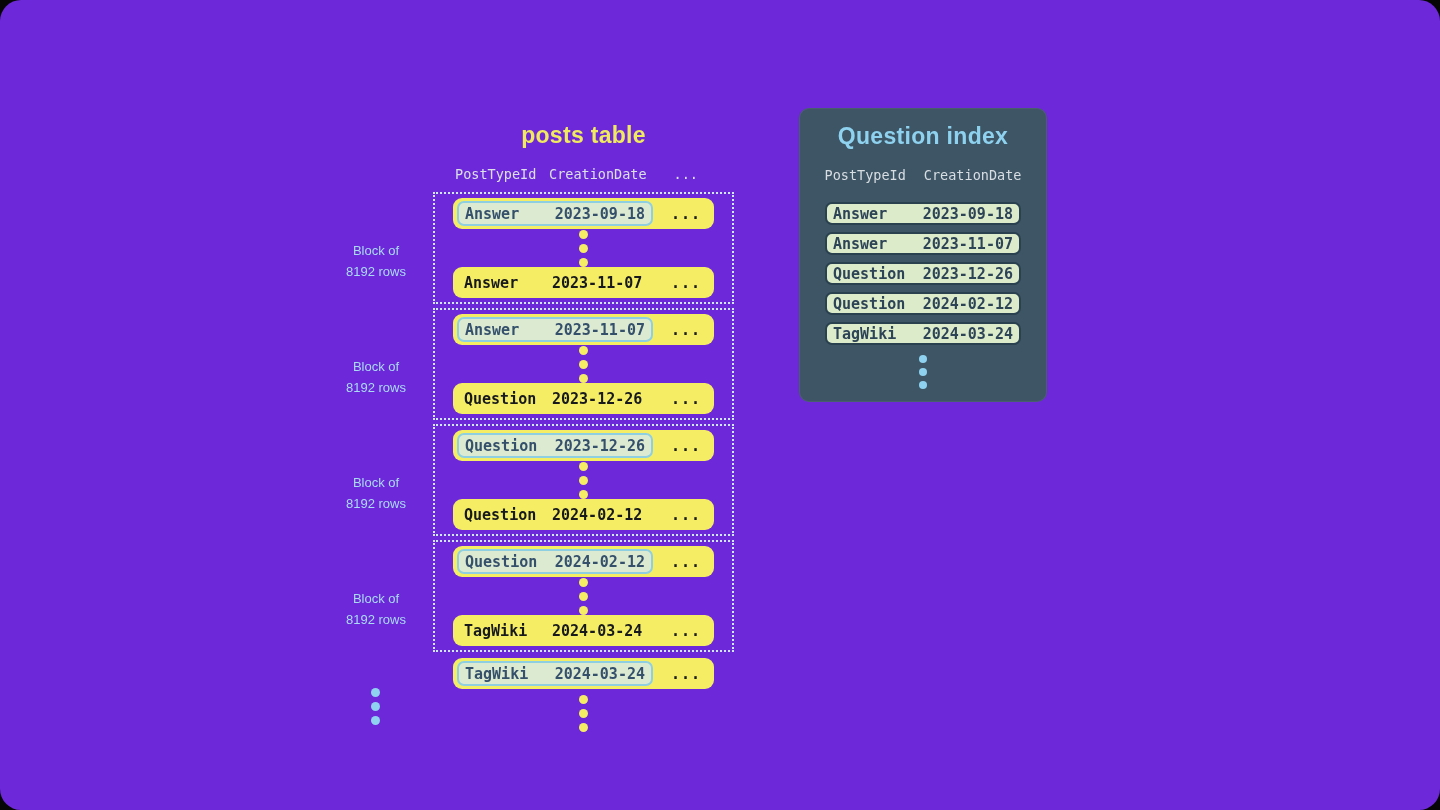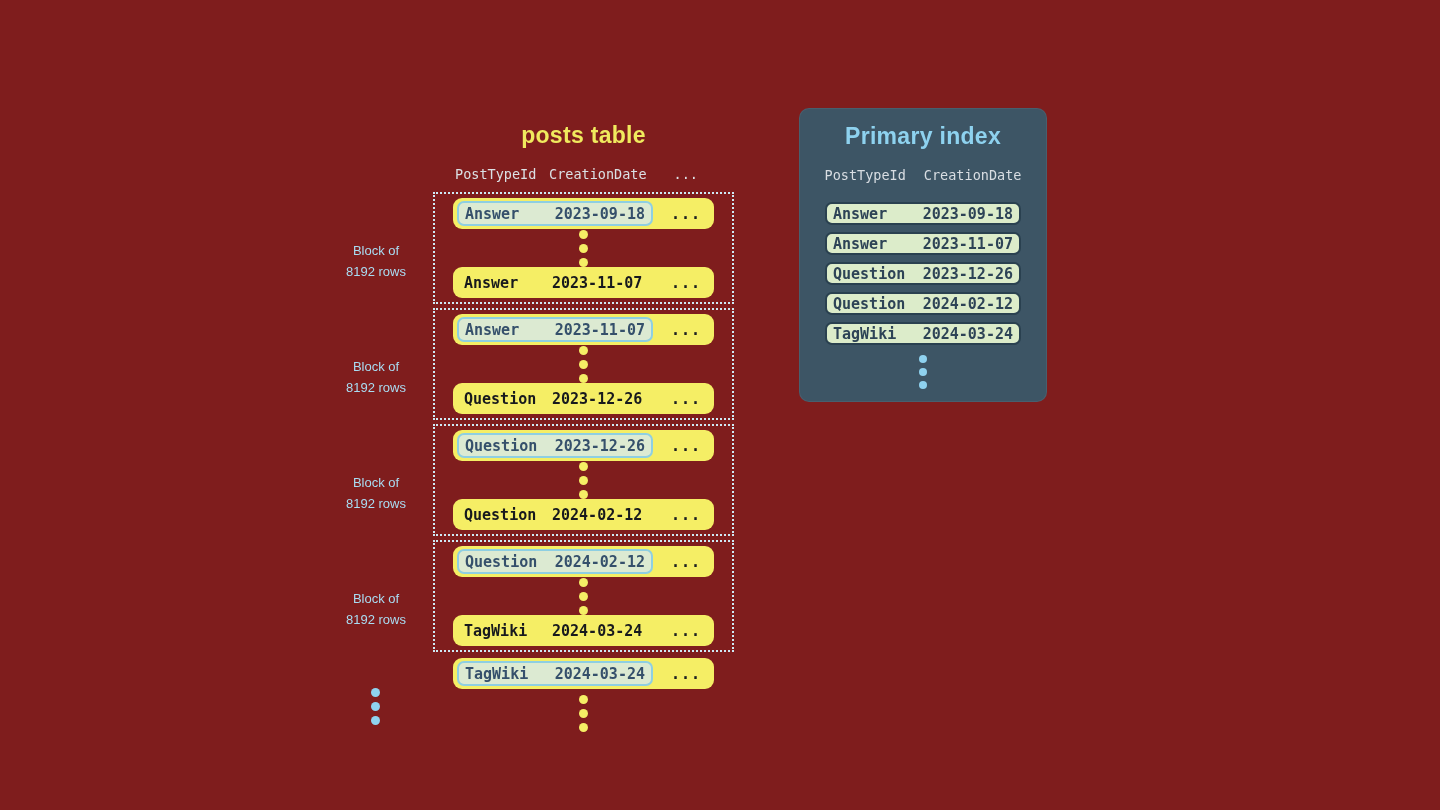--- a/index.html
+++ b/index.html
@@ -1,18 +1,18 @@
 <!DOCTYPE html>
 <html><head>
 <meta charset="utf-8">
 <style>
   html,body{margin:0;padding:0;background:#060606;}
   .canvas{
-    position:relative;width:1440px;height:810px;background:#7f1d1d;
-    overflow:hidden;font-family:"Liberation Sans",sans-serif;
+    position:relative;width:1440px;height:810px;background:#6d28d9;
+    overflow:hidden;font-family:"Liberation Sans",sans-serif;border-radius:21px;
   }
   .mono{font-family:"DejaVu Sans Mono",monospace;}
 
   
   .pt-title{
     position:absolute;left:433px;top:122px;width:301px;text-align:center;
     color:#f0ea5e;font-size:23px;font-weight:600;letter-spacing:.3px;
   }
   .pt-header{
     position:absolute;left:433px;top:166px;width:301px;box-sizing:border-box;
@@ -213,21 +213,21 @@
     <div>Block of</div>
     <div>8192 rows</div>
   </div>
   <div class="vdots left-bdots">
       <span class="dot b"></span>
       <span class="dot b"></span>
       <span class="dot b"></span>
     </div>
 
   <div class="panel">
-    <div class="panel-title">Primary index</div>
+    <div class="panel-title">Question index</div>
     <div class="panel-header">
       <span>PostTypeId</span>
       <span>CreationDate</span>
     </div>
     <div class="idx-rows">
       <div class="idx-row">
         <span>Answer</span>
         <span>2023-09-18</span>
       </div>
       <div class="idx-row">

